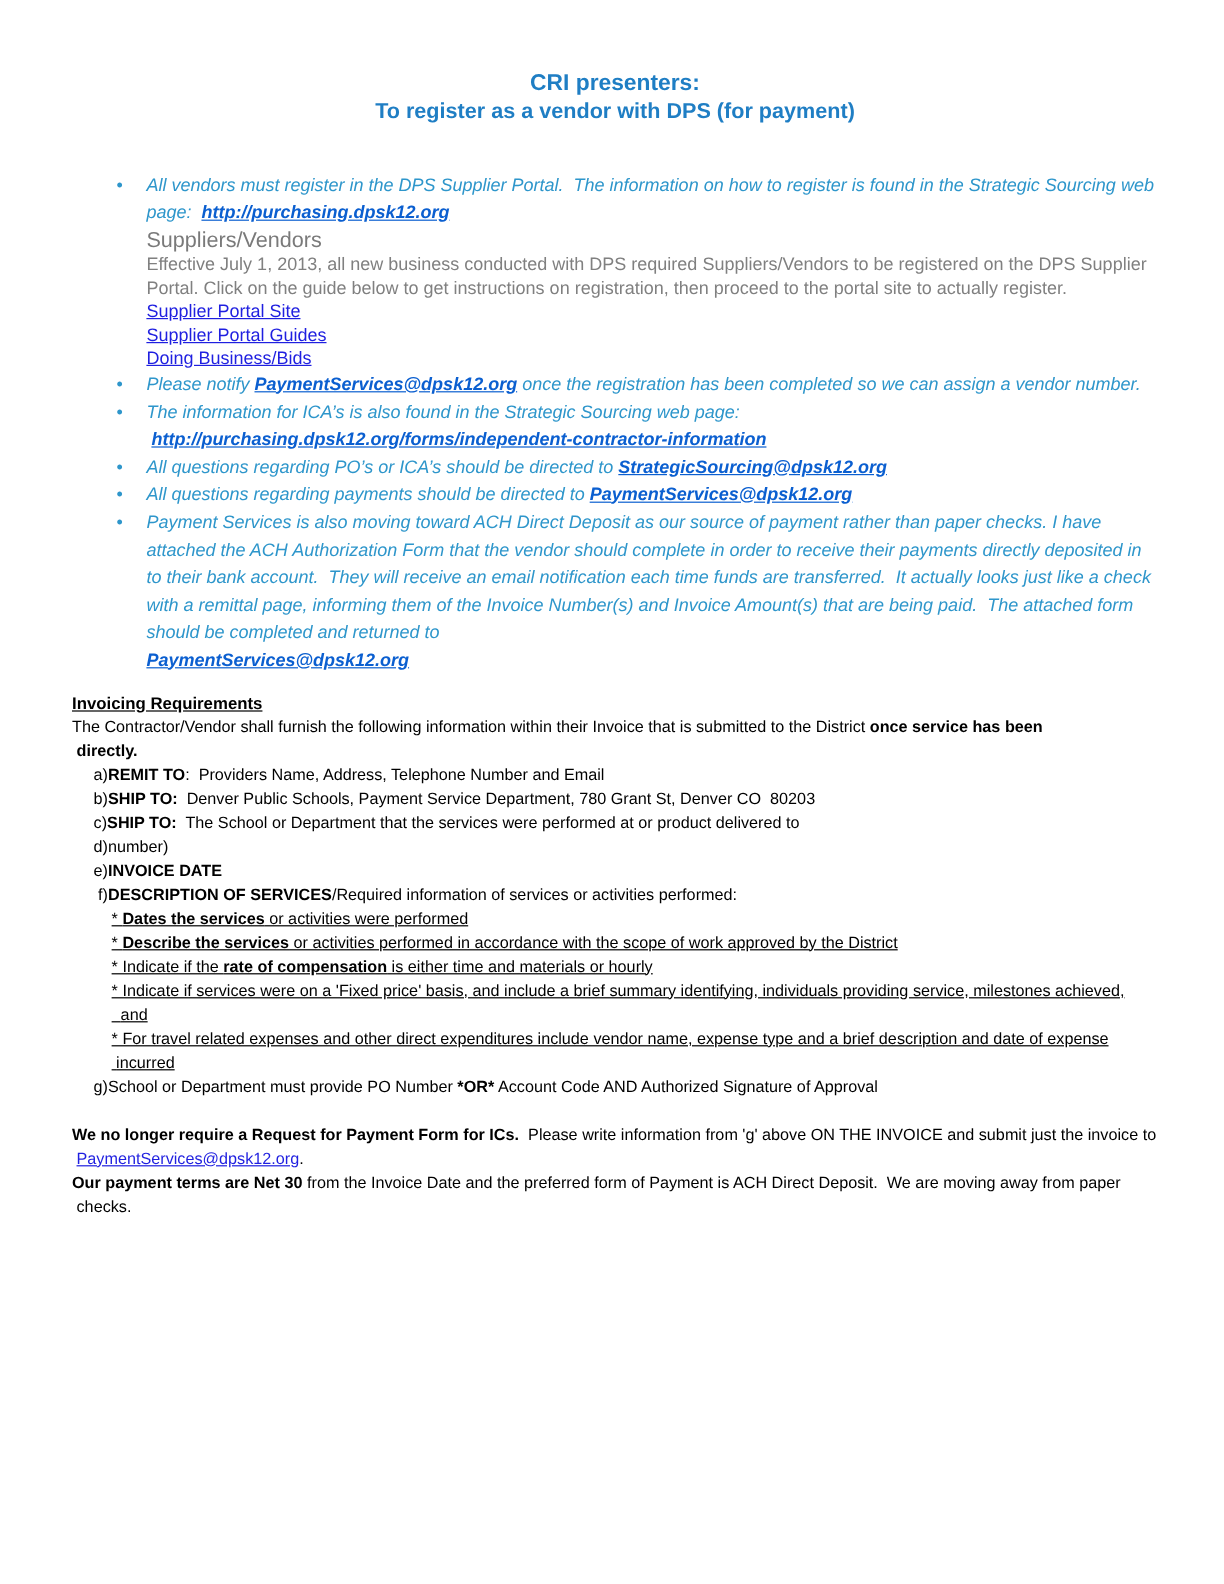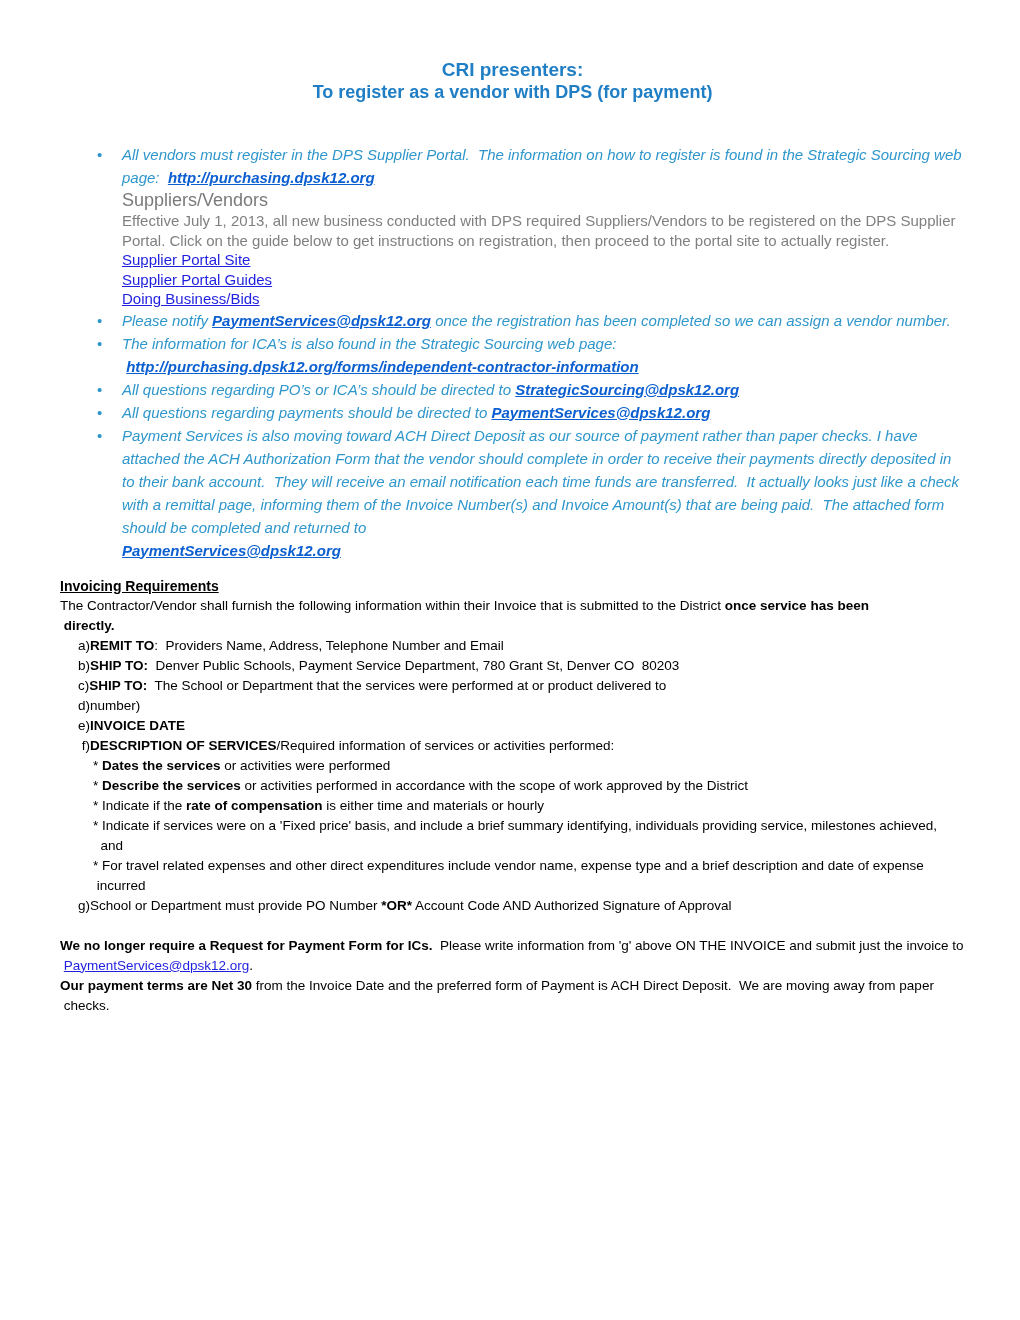--- a/index.html
+++ b/index.html
@@ -15,21 +15,21 @@
   
   .gray-heading{padding-left:62px;color:#7a7a7a;font-size:18px;line-height:22px;}
   .gray-para{padding-left:62px;color:#808080;font-size:15px;line-height:19.5px;max-width:845px;}
   .gray-link{padding-left:62px;font-size:15px;line-height:19.5px;}
   
   .inv-heading{color:#000;font-size:14px;line-height:20px;font-weight:bold;}
   .inv-heading .seg-p{text-decoration:underline;}
   .inv-para,.inv-item,.inv-item-d1,.inv-sub{color:#000;font-size:13.5px;line-height:20px;}
   .inv-item{padding-left:18px;}
   .inv-item-d1{padding-left:30px;}
-  .inv-sub{padding-left:33px;}
+  .inv-sub{padding-left:33px;text-decoration:underline;}
   .spacer-sm{height:14px;}
   .spacer-md{height:20px;}
   
   .seg-p{}
   .seg-b{font-weight:bold;}
   .seg-blink{font-weight:bold;text-decoration:underline;color:#0b5fd0;cursor:pointer;}
   .seg-alink{font-style:normal;text-decoration:underline;color:#1f1fe0;cursor:pointer;}
 </style>
 </head>
 <body>

